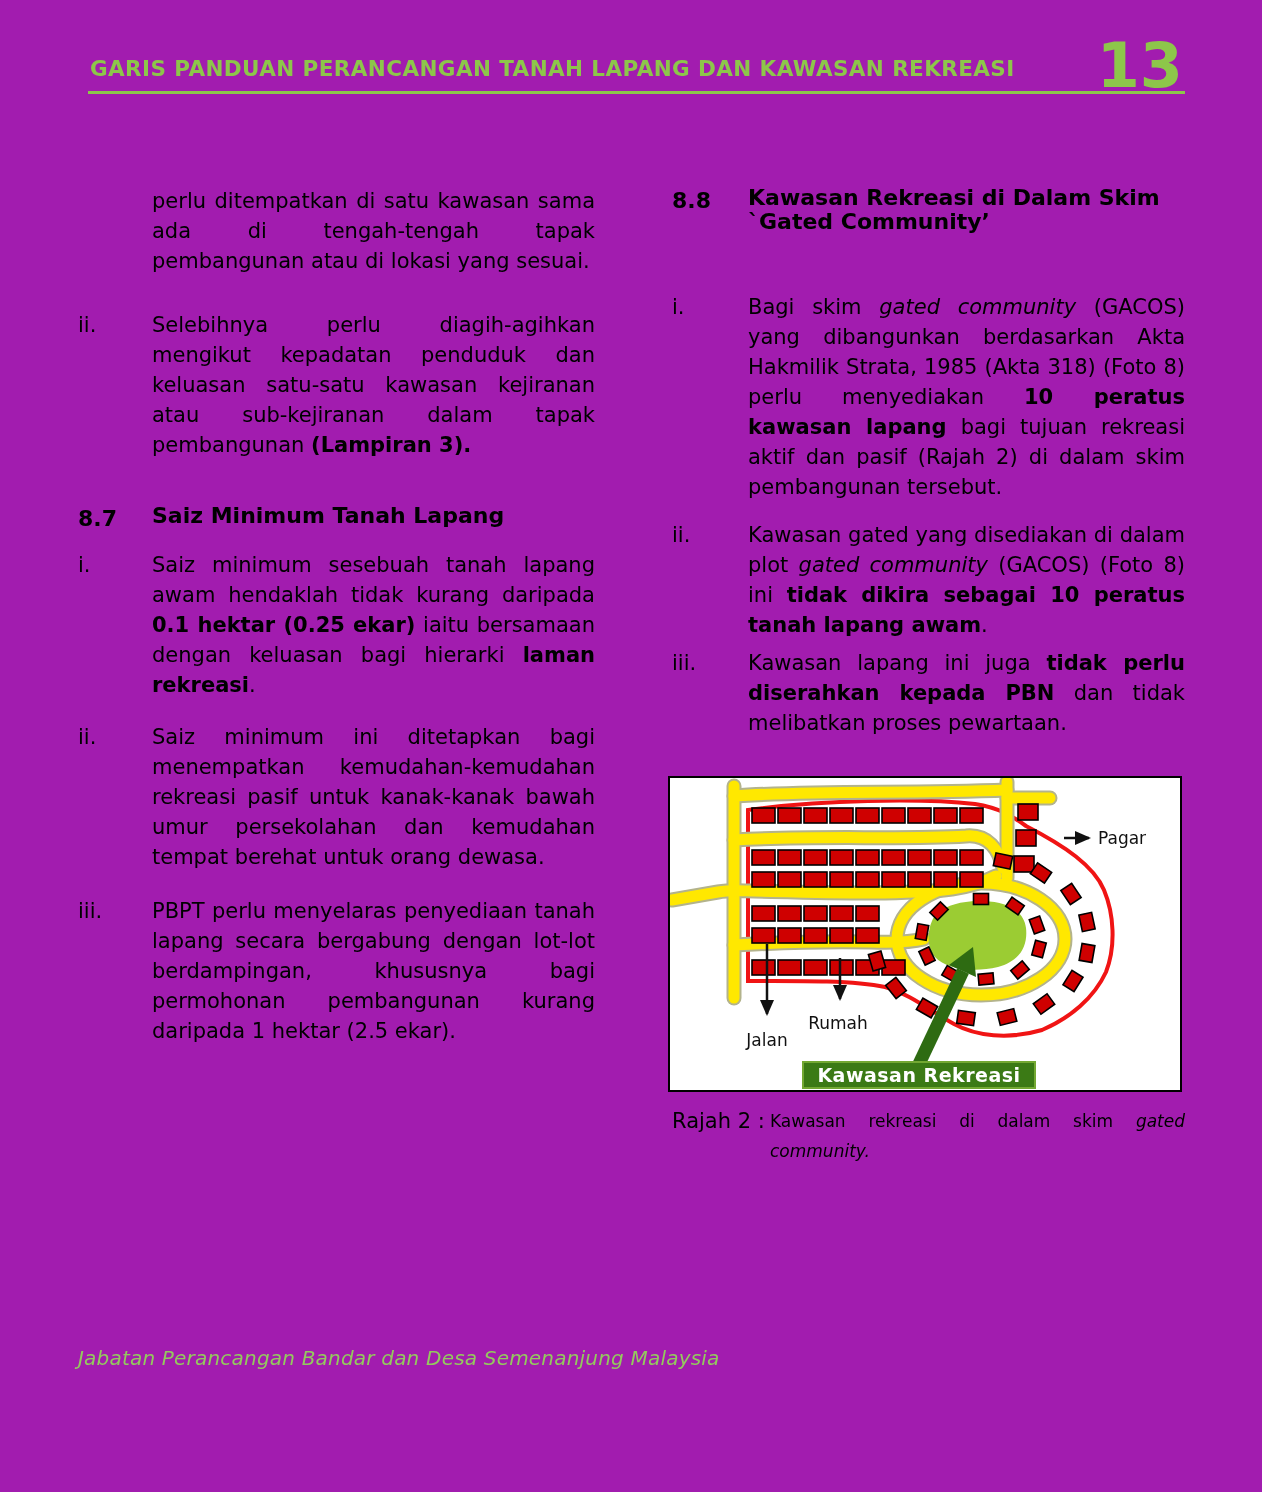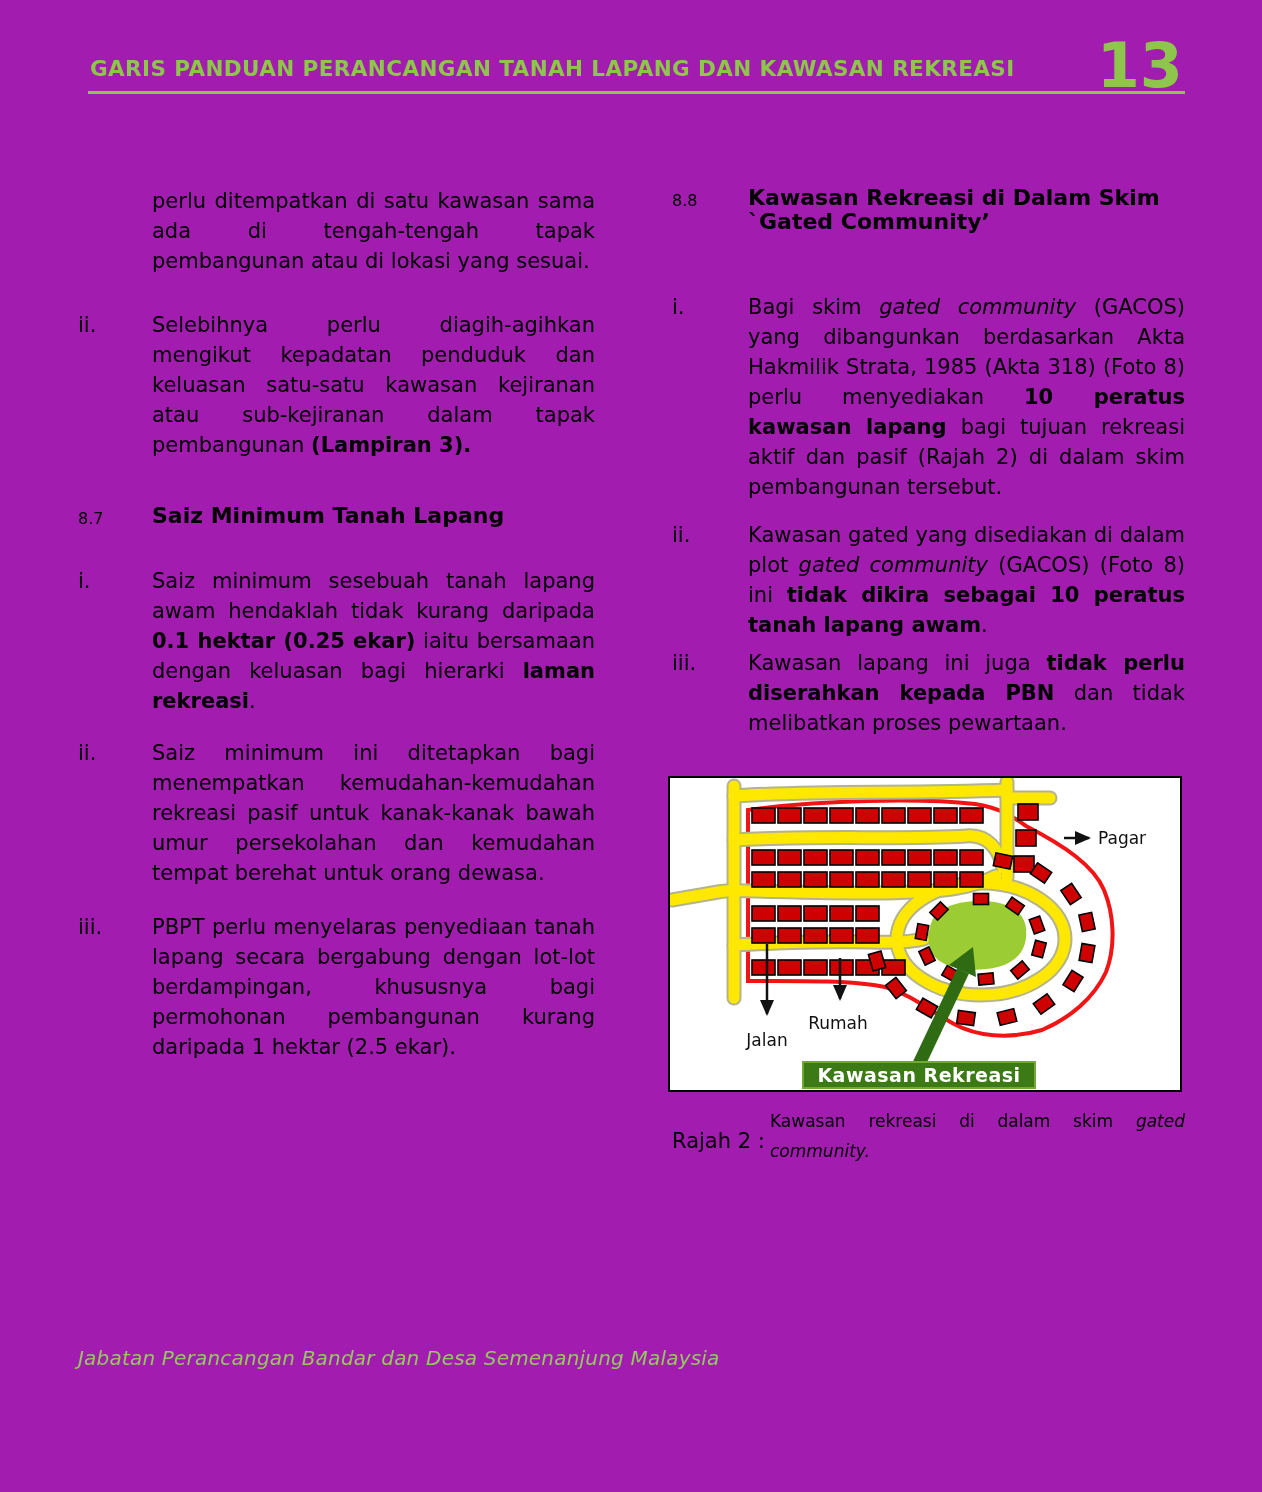--- a/index.html
+++ b/index.html
@@ -25,38 +25,38 @@
   .rule{border:none;border-top:3px solid var(--accent-green);margin:0;height:0;}
   
   .columns{position:absolute;left:78px;top:186px;width:1107px;display:flex;gap:77px;}
   .col{display:block;}
   .col-left{width:517px;}
   .col-right{width:513px;}
   .li{display:flex;align-items:flex-start;}
   .marker{flex:none;width:74px;font-size:21px;line-height:30px;}
   .col-right .marker{width:76px;}
   .body{flex:1;margin:0;font-size:21px;line-height:30px;text-align:justify;}
-  .heading .marker{font-weight:normal;font-size:16px;}
+  .heading .marker{font-weight:bold;font-size:22px;}
   .heading h2{flex:1;margin:0;font-size:22px;line-height:24px;font-weight:bold;}
   
   .sp-intro{margin-bottom:34px;}
   .sp-lii{margin-bottom:44px;}
-  .sp-h87{margin-bottom:32px;}
+  .sp-h87{margin-bottom:16px;}
   .sp-li{margin-bottom:22px;}
   .sp-lii2{margin-bottom:24px;}
   .sp-h88{margin-bottom:58px;}
   .sp-ri{margin-bottom:18px;}
   .sp-rii{margin-bottom:8px;}
   .sp-riii{margin-bottom:38px;}
   
   figure{margin:0 0 0 -4px;width:514px;}
   .fig-box{box-sizing:border-box;width:514px;height:316px;border:2px solid #000;background:#fff;}
   .fig-box svg{display:block;}
   .caption{display:flex;margin-top:14px;}
-  .cap-label{flex:none;width:98px;font-size:21px;line-height:30px;margin-top:20px;}
+  .cap-label{flex:none;width:98px;font-size:21px;line-height:30px;}
   .cap-body{flex:1;margin:0;font-size:17px;line-height:30px;text-align:justify;}
   
   .footer{
     position:absolute;left:78px;top:1346px;font-size:20px;letter-spacing:.2px;
     color:var(--footer-green);
     font-style:italic;
   }
   .fig-label{font-size:17px;fill:#111;}
   .fig-label-big{font-size:19px;font-weight:bold;fill:#fff;letter-spacing:.5px;}
 </style>

